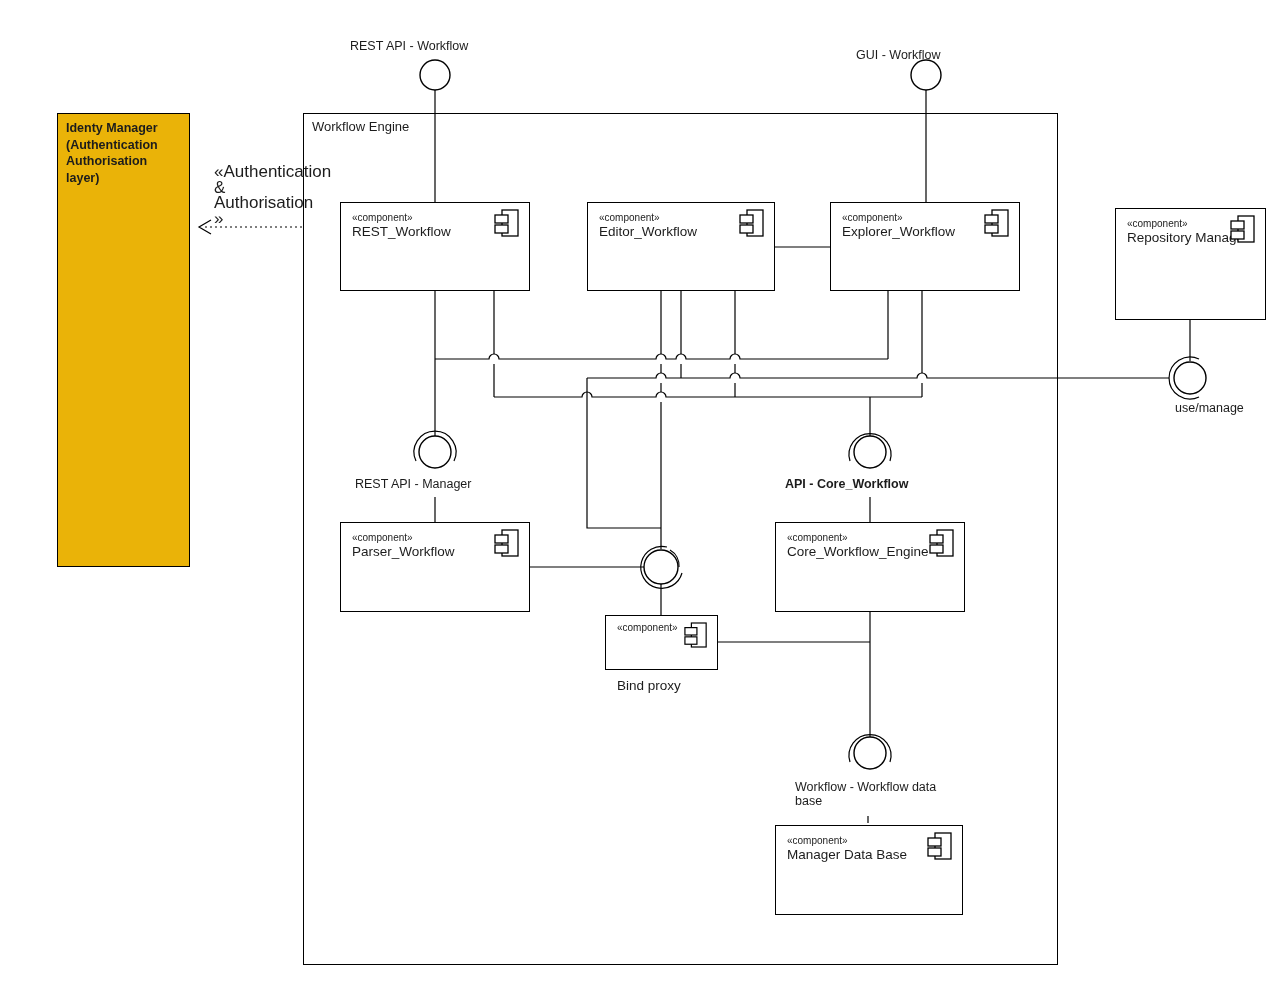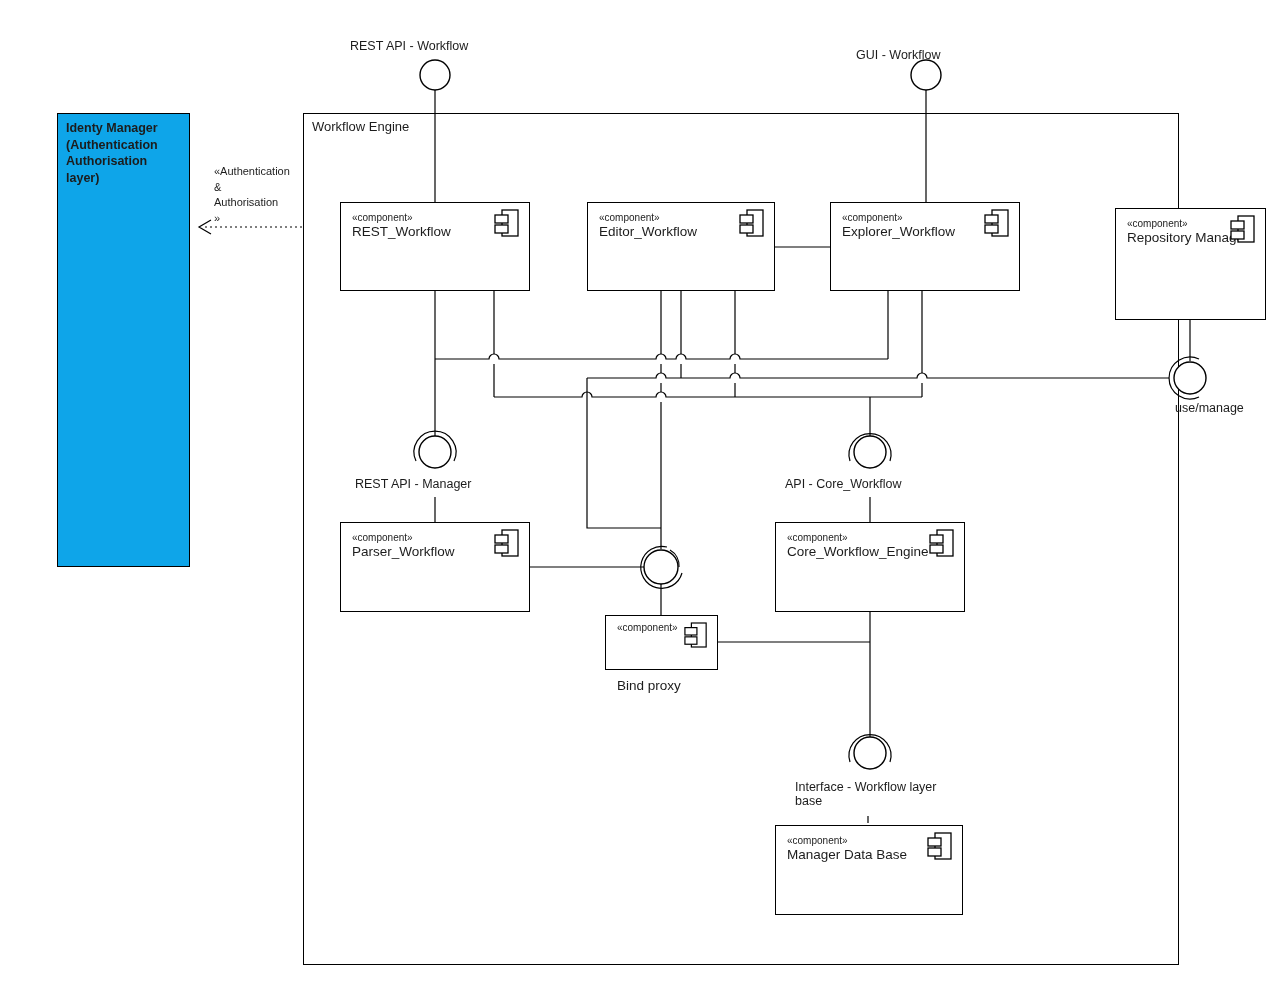--- a/index.html
+++ b/index.html
@@ -2,45 +2,45 @@
 <html><head>
 <meta charset="utf-8">
 <style>
   html,body{margin:0;padding:0;background:#ffffff;}
   #canvas{position:relative;width:1286px;height:984px;background:#ffffff;
           font-family:"Liberation Sans", sans-serif;color:#1c1c1c;overflow:hidden;}
   .layer{position:absolute;background:#d3d3d3;border:1px solid #000;box-sizing:border-box;}
   .layer-label{position:absolute;left:8px;top:5px;font-size:13px;color:#111;}
   .engine{position:absolute;border:1px solid #000;background:#ffffff;box-sizing:border-box;z-index:1;}
   .engine-label{position:absolute;left:8px;top:5px;font-size:13px;}
-  .identy{position:absolute;background:#0ea5e9;border:1px solid #000;box-sizing:border-box;
+  .identy{position:absolute;background:#eab308;border:1px solid #000;box-sizing:border-box;
           font-weight:bold;font-size:12.5px;line-height:1.32;padding:6px 8px;z-index:1;}
   .comp{position:absolute;background:#ffffff;border:1px solid #000;box-sizing:border-box;z-index:3;}
   .comp .stype{position:absolute;left:11px;top:9px;font-size:10px;color:#222;}
   .comp .cname{position:absolute;left:11px;top:21px;font-size:13.5px;white-space:nowrap;}
   .comp .cicon{position:absolute;right:9px;top:6px;}
   .comp-sm .stype{top:6px;}
   .comp-sm .cname{top:18px;margin-top:44px;}
   .iface-label{position:absolute;font-size:12.5px;transform:translateX(-50%);z-index:3;}
-  .auth-label{position:absolute;left:214px;top:164px;font-size:11px;line-height:15.5px;z-index:3;}
+  .auth-label{position:absolute;left:214px;top:164px;font-size:17px;line-height:15.5px;z-index:3;}
   svg.wires{position:absolute;left:0;top:0;z-index:2;}
   svg.wires path, svg.wires line, svg.wires polyline{stroke:#000;fill:none;stroke-width:1.2;}
   svg.wires circle{stroke:#000;stroke-width:1.4;fill:#ffffff;}
   .cicon rect{fill:#ffffff;stroke:#000;stroke-width:1.3;}
 </style>
 </head>
 <body>
 
 <div id="canvas">
 
   <div class="identy" style="left:57px;top:113px;width:133px;height:454px;">
     <div>Identy Manager (Authentication Authorisation layer)</div>
   </div>
 
-  <div class="engine" style="left:303px;top:113px;width:876px;height:852px;">
+  <div class="engine" style="left:303px;top:113px;width:755px;height:852px;">
     <div class="engine-label">Workflow Engine</div>
   </div>
 
   <div class="layer" style="left:321px;top:150px;width:719px;height:190px;">
     <div class="layer-label">Front-End Layer</div>
   </div>
   <div class="layer" style="left:321px;top:417px;width:719px;height:281px;">
     <div class="layer-label">Back-End Layer</div>
   </div>
   <div class="layer" style="left:718px;top:716px;width:323px;height:228px;">
@@ -98,23 +98,23 @@
     <path d="M850,762 A21,21 0 1 1 890,762"></path>
     <circle cx="870" cy="753" r="16"></circle>
 
     <path d="M1199,359 A21,21 0 1 0 1199,397"></path>
     <circle cx="1190" cy="378" r="16"></circle>
   </svg>
 
   <div class="iface-label" style="left:435px;top:39px;width:170px;">REST API - Workflow</div>
   <div class="iface-label" style="left:926px;top:48px;width:140px;">GUI - Workflow</div>
   <div class="iface-label" style="left:435px;top:477px;width:160px;">REST API - Manager</div>
-  <div class="iface-label" style="left:870px;top:477px;width:170px;">API - Core_Workflow</div>
+  <div class="iface-label" style="left:870px;top:477px;width:170px;font-weight:bold;">API - Core_Workflow</div>
   <div class="iface-label" style="left:1230px;top:401px;width:110px;">use/manage</div>
-  <div class="iface-label" style="left:870px;top:780px;width:150px;">Interface - Workflow layer base</div>
+  <div class="iface-label" style="left:870px;top:780px;width:150px;">Workflow - Workflow data base</div>
 
   <div class="auth-label">
     <div>«Authentication</div>
     <div>&amp;</div>
     <div>Authorisation</div>
     <div>»</div>
   </div>
 
   <div class="comp" style="left:340px;top:202px;width:190px;height:89px;">
     <span class="stype">«component»</span>

